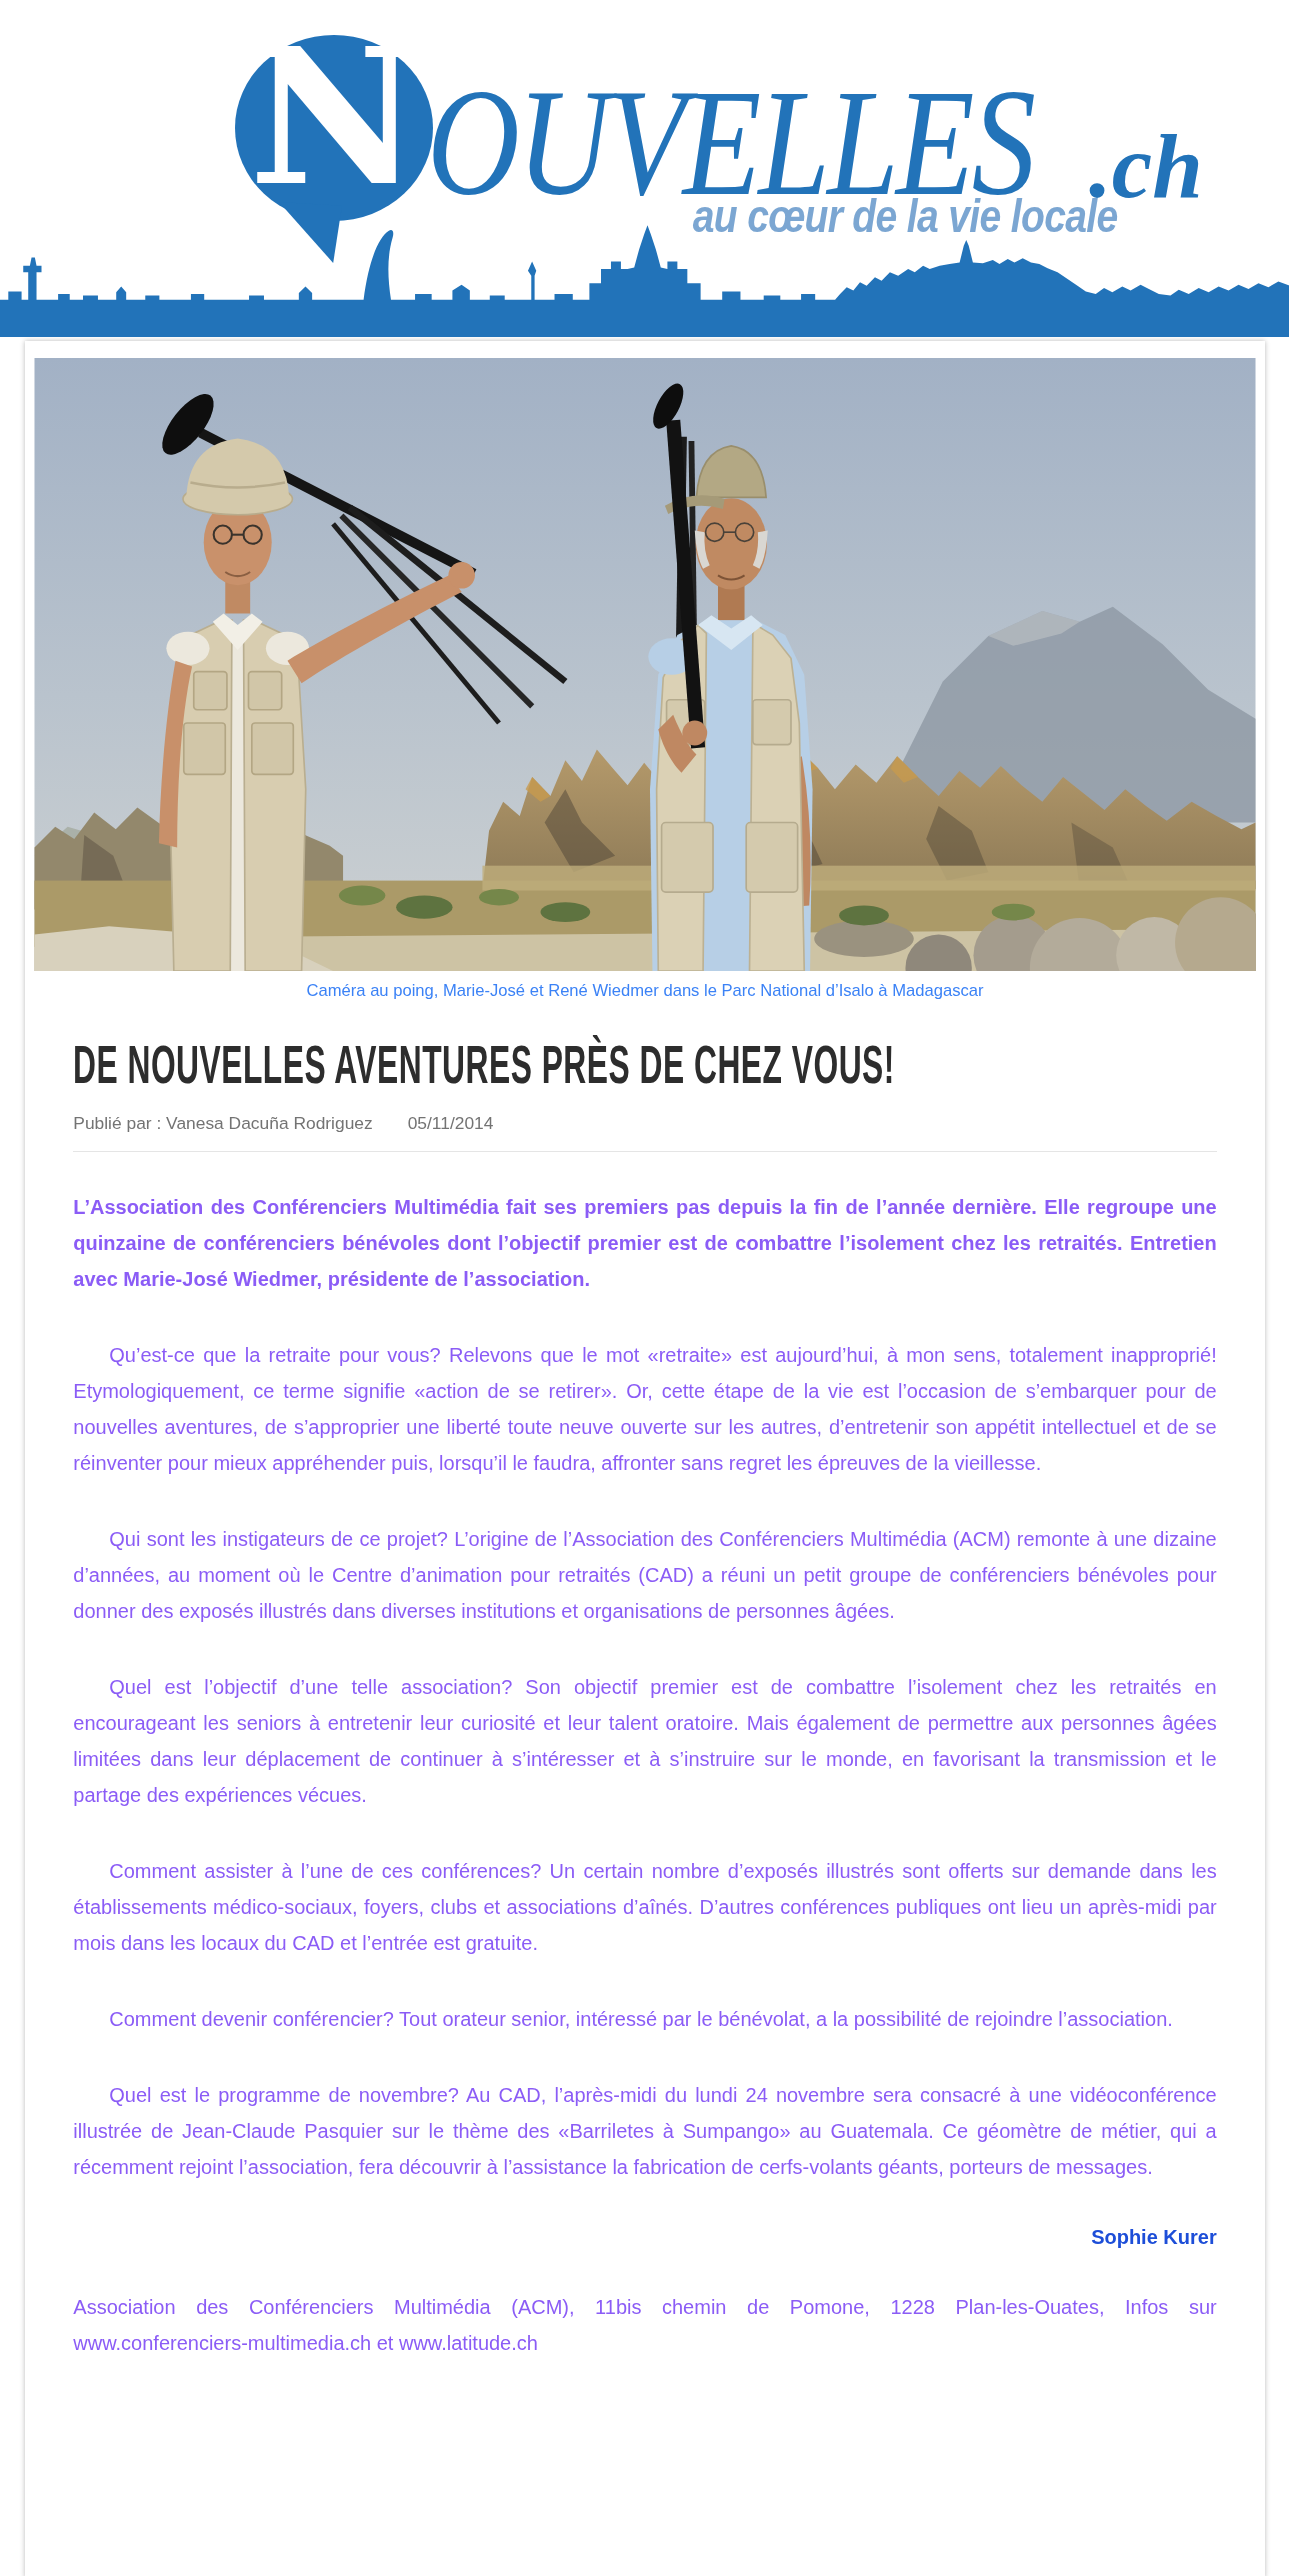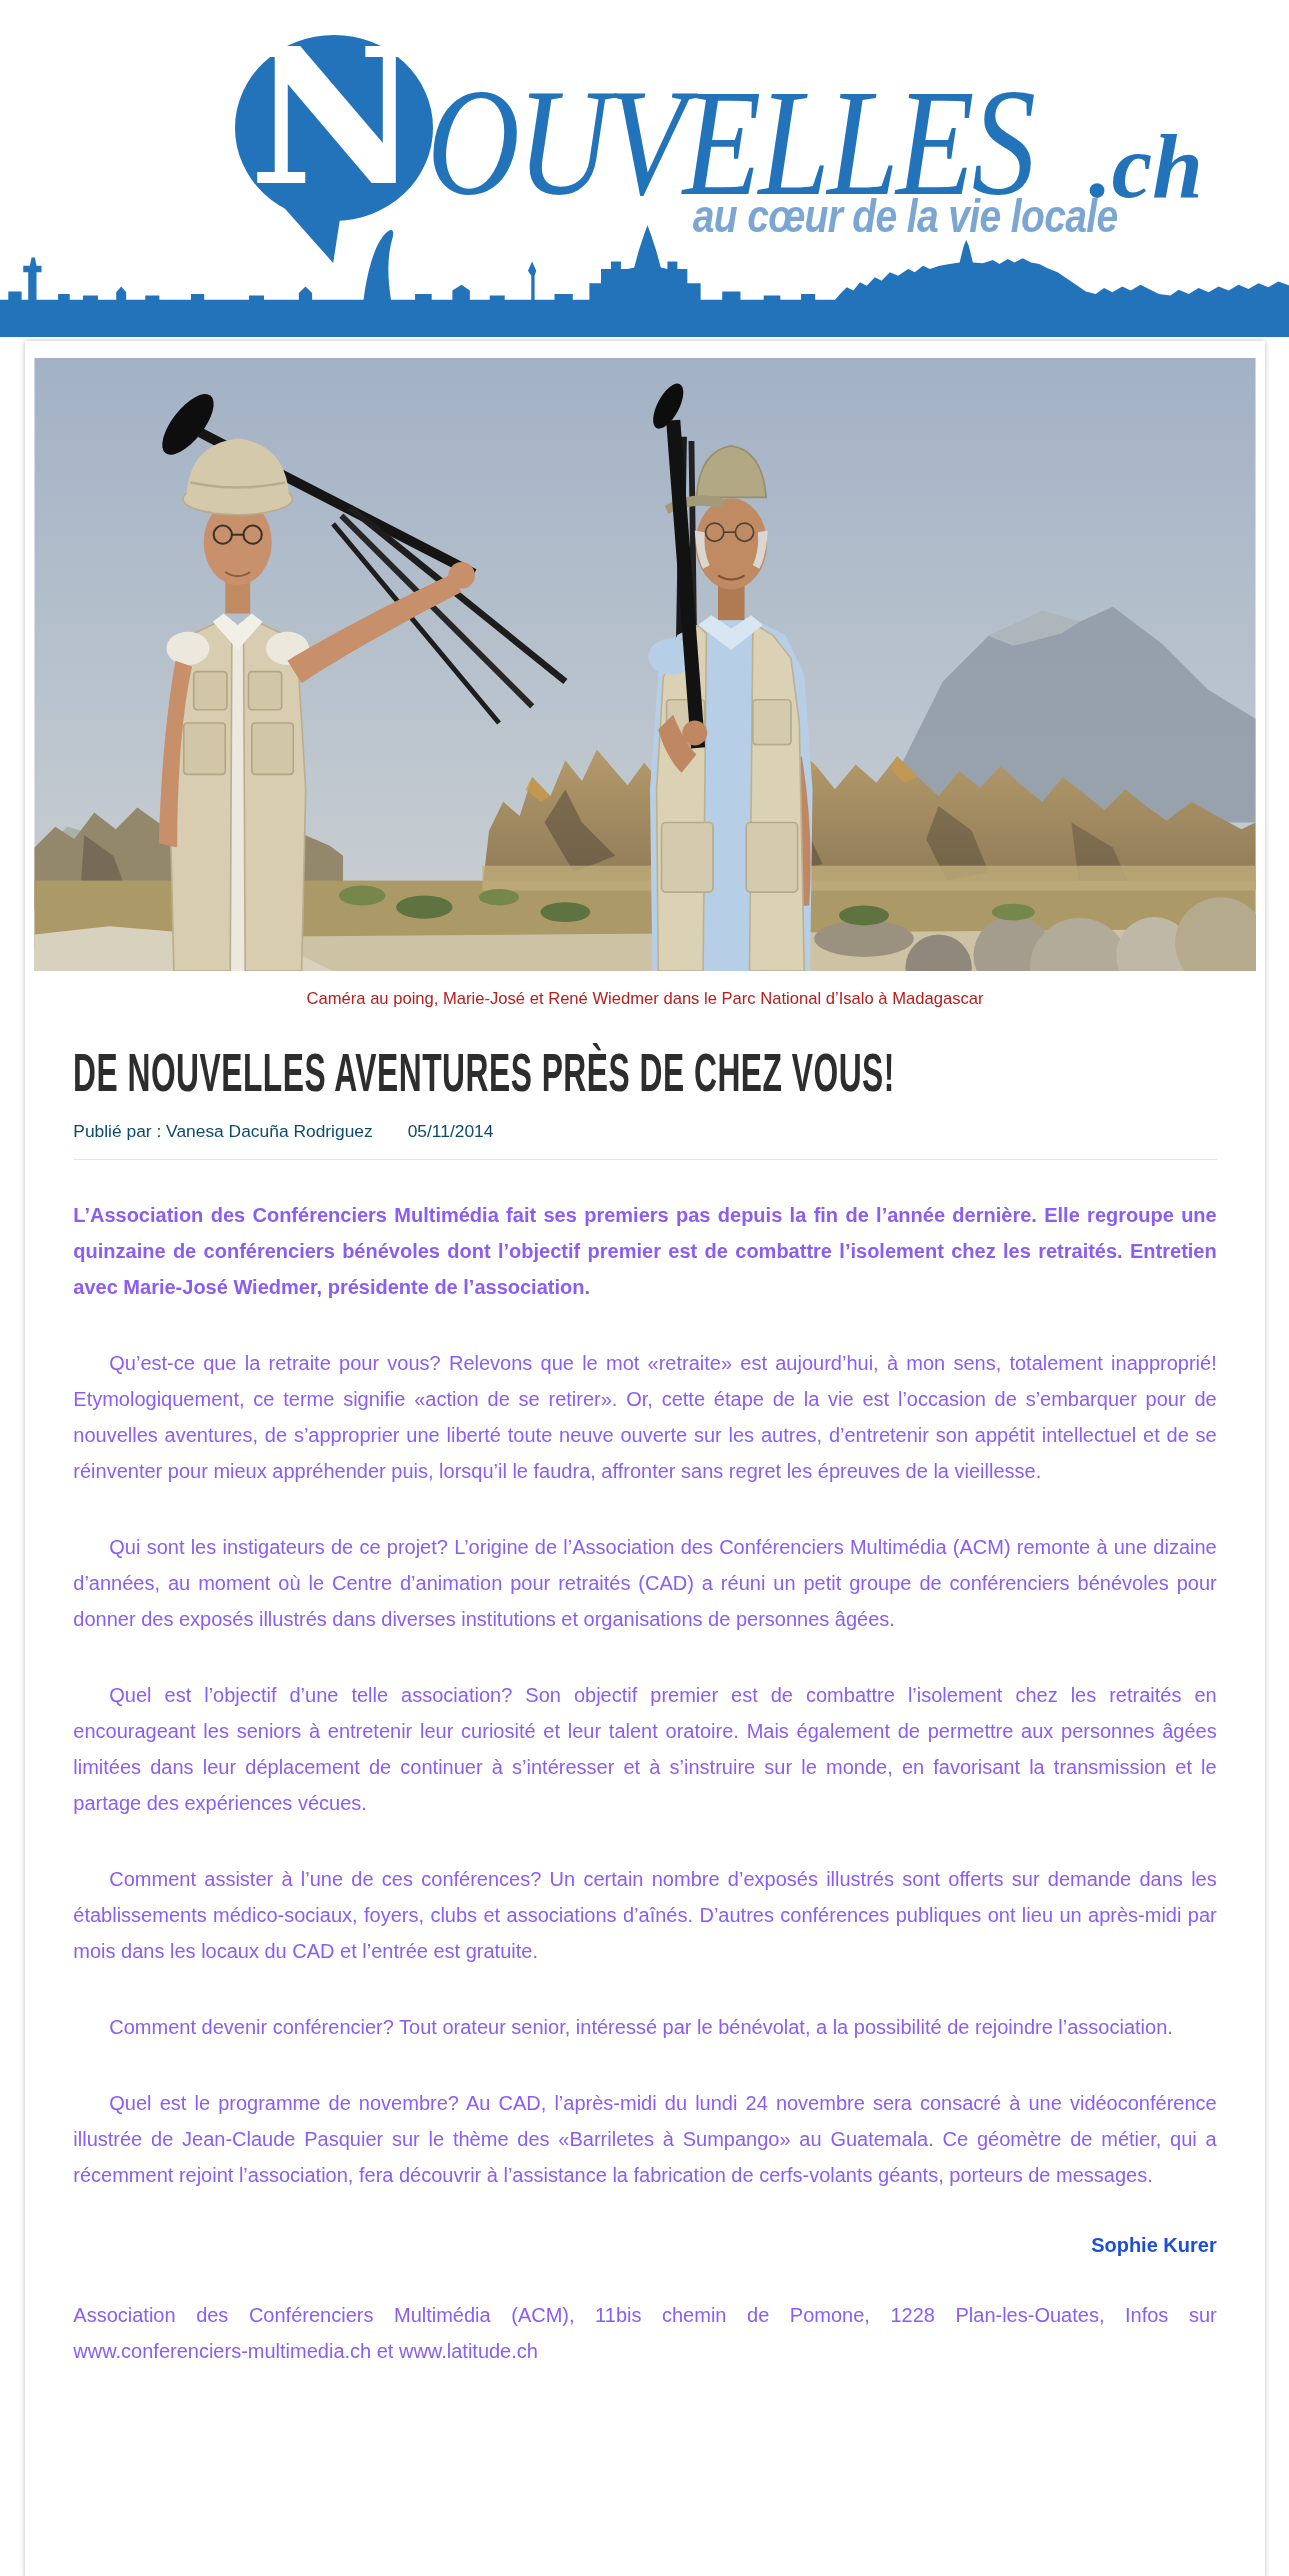--- a/index.html
+++ b/index.html
@@ -48,33 +48,33 @@
   .skyline { position:absolute; left:0; bottom:0; width:1290px; height:116px; display:block; }
 
   
   .article-card {
     margin:4.1px 25px 0; background:#fff;
     box-shadow:0 0 5px rgba(0,0,0,.28);
     padding:17.4px 8.3px 0; height:2237px;
   }
   .photo-svg { display:block; margin:0 auto; }
   .photo-caption {
-    margin-top:18px; text-align:center;
-    font-size:16.6px; color:#b91c1c;
+    margin-top:10px; text-align:center;
+    font-size:16.6px; color:#3b82f6;
   }
 
   
   .article-body { margin:0 40px; }
   .article-title { margin-top:34px; height:60px; overflow:visible; white-space:nowrap; }
   .article-title .t-inner {
     display:inline-block; transform:scaleX(.60); transform-origin:left top;
     font-size:53px; line-height:60px; font-weight:bold; color:#2d2d2d;
     letter-spacing:0.8px;
   }
-  .byline { margin-top:18px; font-size:17.4px; color:#0c4a6e; }
+  .byline { margin-top:18px; font-size:17.4px; color:#737373; }
   .byline .date { margin-left:35px; }
   .divider { margin:16.6px 0 0; border:none; border-top:0.8px solid #e5e5e5; height:0; }
 
   .par {
     margin:40px 0 0; font-size:20px; line-height:36px;
     text-align:justify; color:#8b5cf6;
   }
   .par.intro { margin-top:37px; font-weight:bold; }
   .lead { font-weight:normal;margin-left:36px; }
   .signature { margin-top:41px; text-align:right; font-weight:bold; font-size:20px; color:#1d4ed8; }

